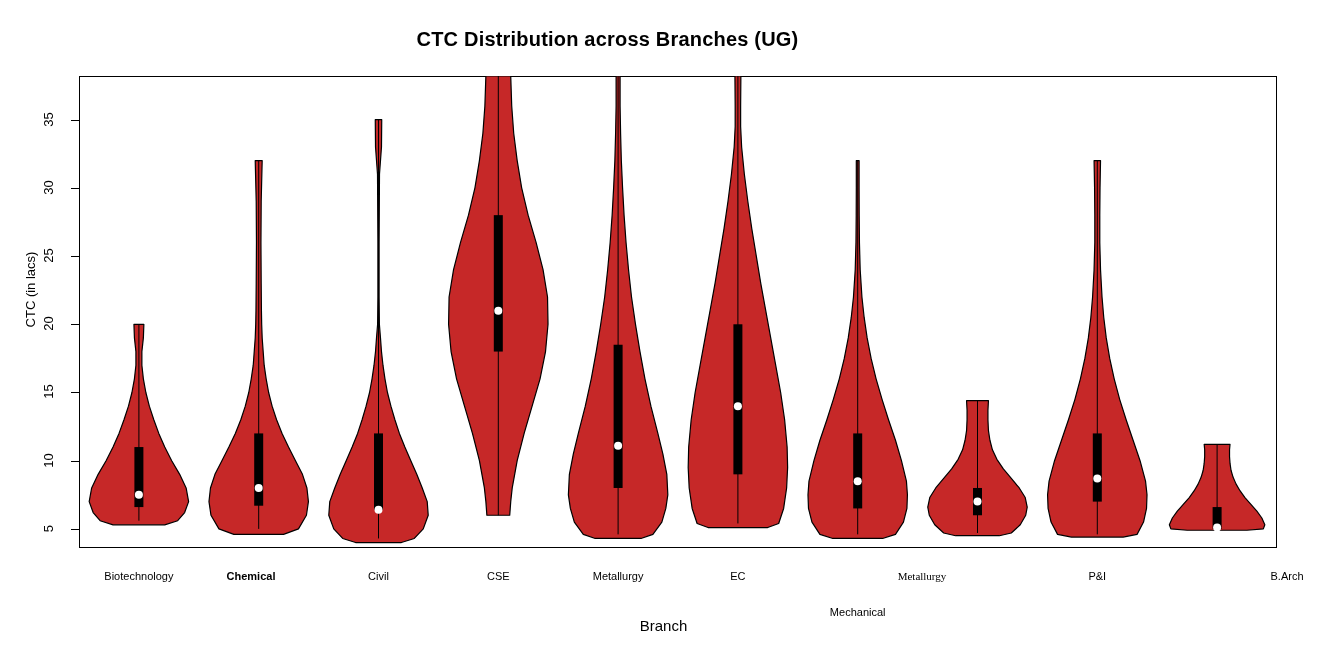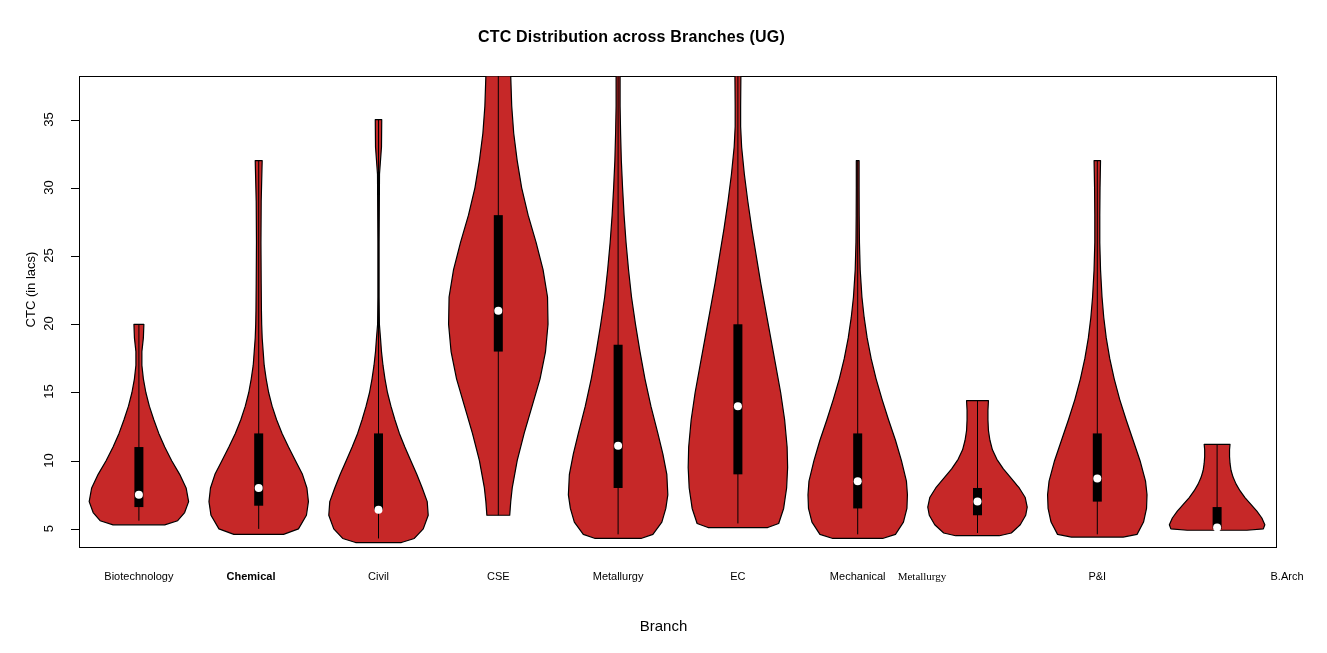--- a/index.html
+++ b/index.html
@@ -17,24 +17,23 @@
     height: 653px;
     background: #ffffff;
     overflow: hidden;
   }
   #chart-title {
     position: absolute;
     left: 0;
     top: 28px;
     width: 1215px;
     text-align: center;
-    font-size: 16px;
+    font-size: 20px;
     font-weight: bold;
     letter-spacing: 0.2px;
-    padding-left: 24px;
   }
   #plot-frame {
     position: absolute;
     left: 79px;
     top: 76px;
     width: 1198px;
     height: 472px;
     border: 1px solid #000000;
     box-sizing: border-box;
     background: #ffffff;
@@ -182,17 +181,17 @@
     <div class="y-tick-mark" style="top: 187.861px;"></div>
     <div class="y-tick-label" style="left: 28px; top: 179.861px;">30</div>
     <div class="y-tick-mark" style="top: 119.653px;"></div>
     <div class="y-tick-label" style="left: 28px; top: 111.653px;">35</div>
     <div class="x-tick-label" style="left: 138.9px;">Biotechnology</div>
     <div class="x-tick-label" style="left: 251px; font-weight: bold;">Chemical</div>
     <div class="x-tick-label" style="left: 378.5px;">Civil</div>
     <div class="x-tick-label" style="left: 498.3px;">CSE</div>
     <div class="x-tick-label" style="left: 618.1px;">Metallurgy</div>
     <div class="x-tick-label" style="left: 737.9px;">EC</div>
-    <div class="x-tick-label" style="left: 857.7px;">Mechanical</div>
+    <div class="x-tick-label" style="left: 857.7px; margin-top: 36px;">Mechanical</div>
     <div class="x-tick-label" style="left: 922px; font-family: Liberation Serif, serif;">Metallurgy</div>
     <div class="x-tick-label" style="left: 1097.3px;">P&amp;I</div>
     <div class="x-tick-label" style="left: 1287px;">B.Arch</div>
   </div>
 
 </body></html>

